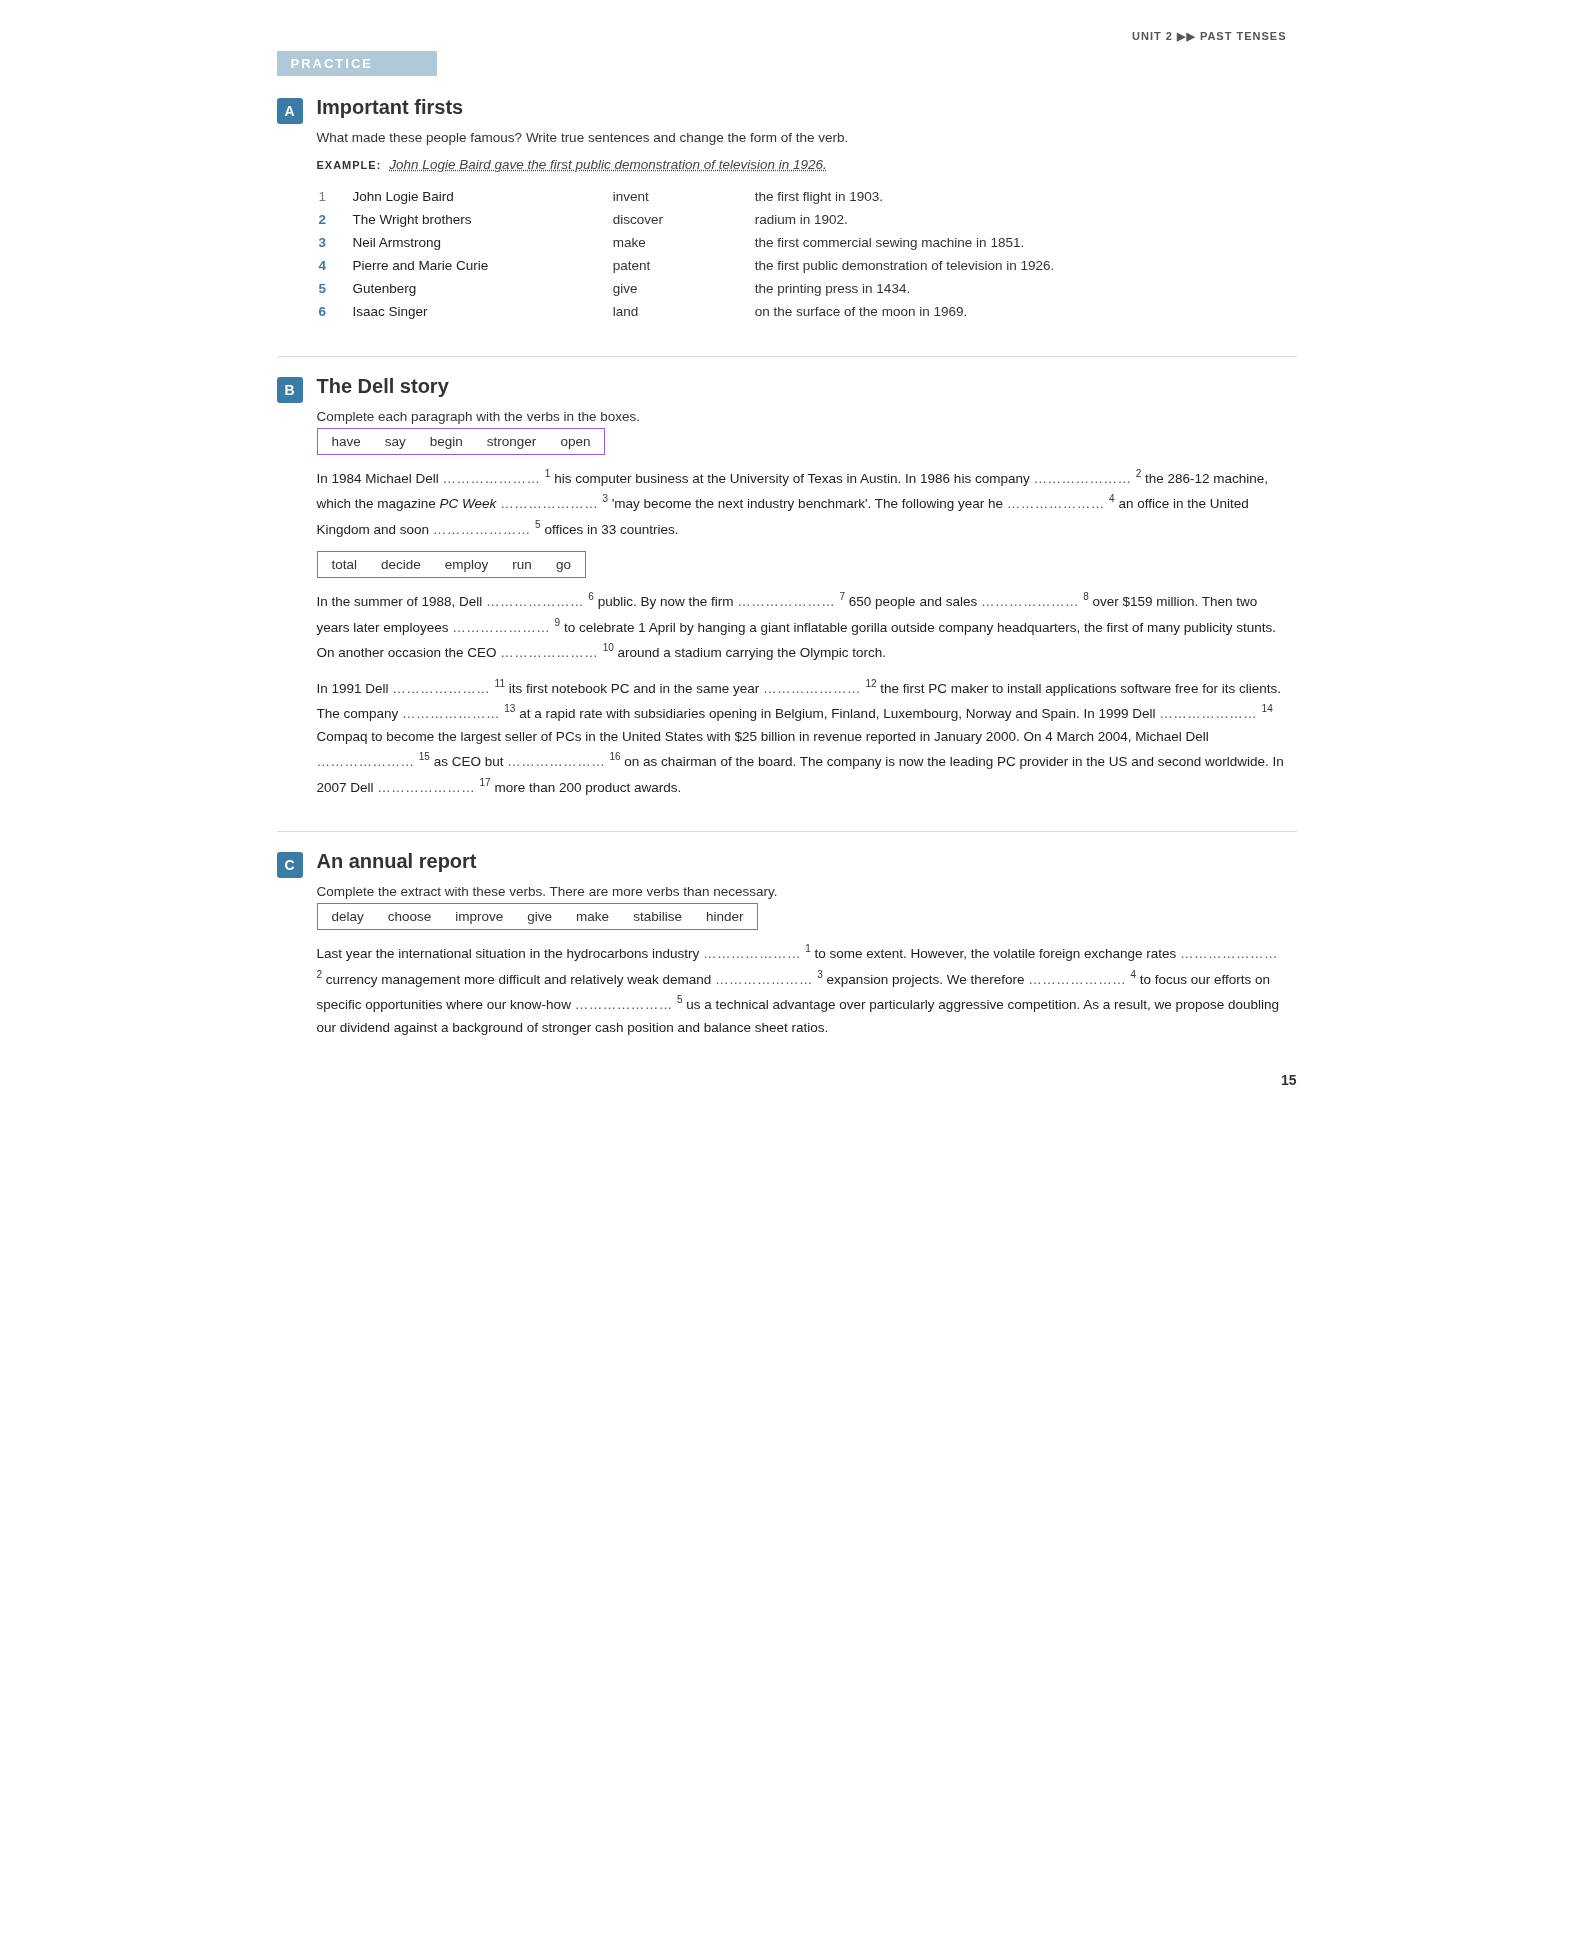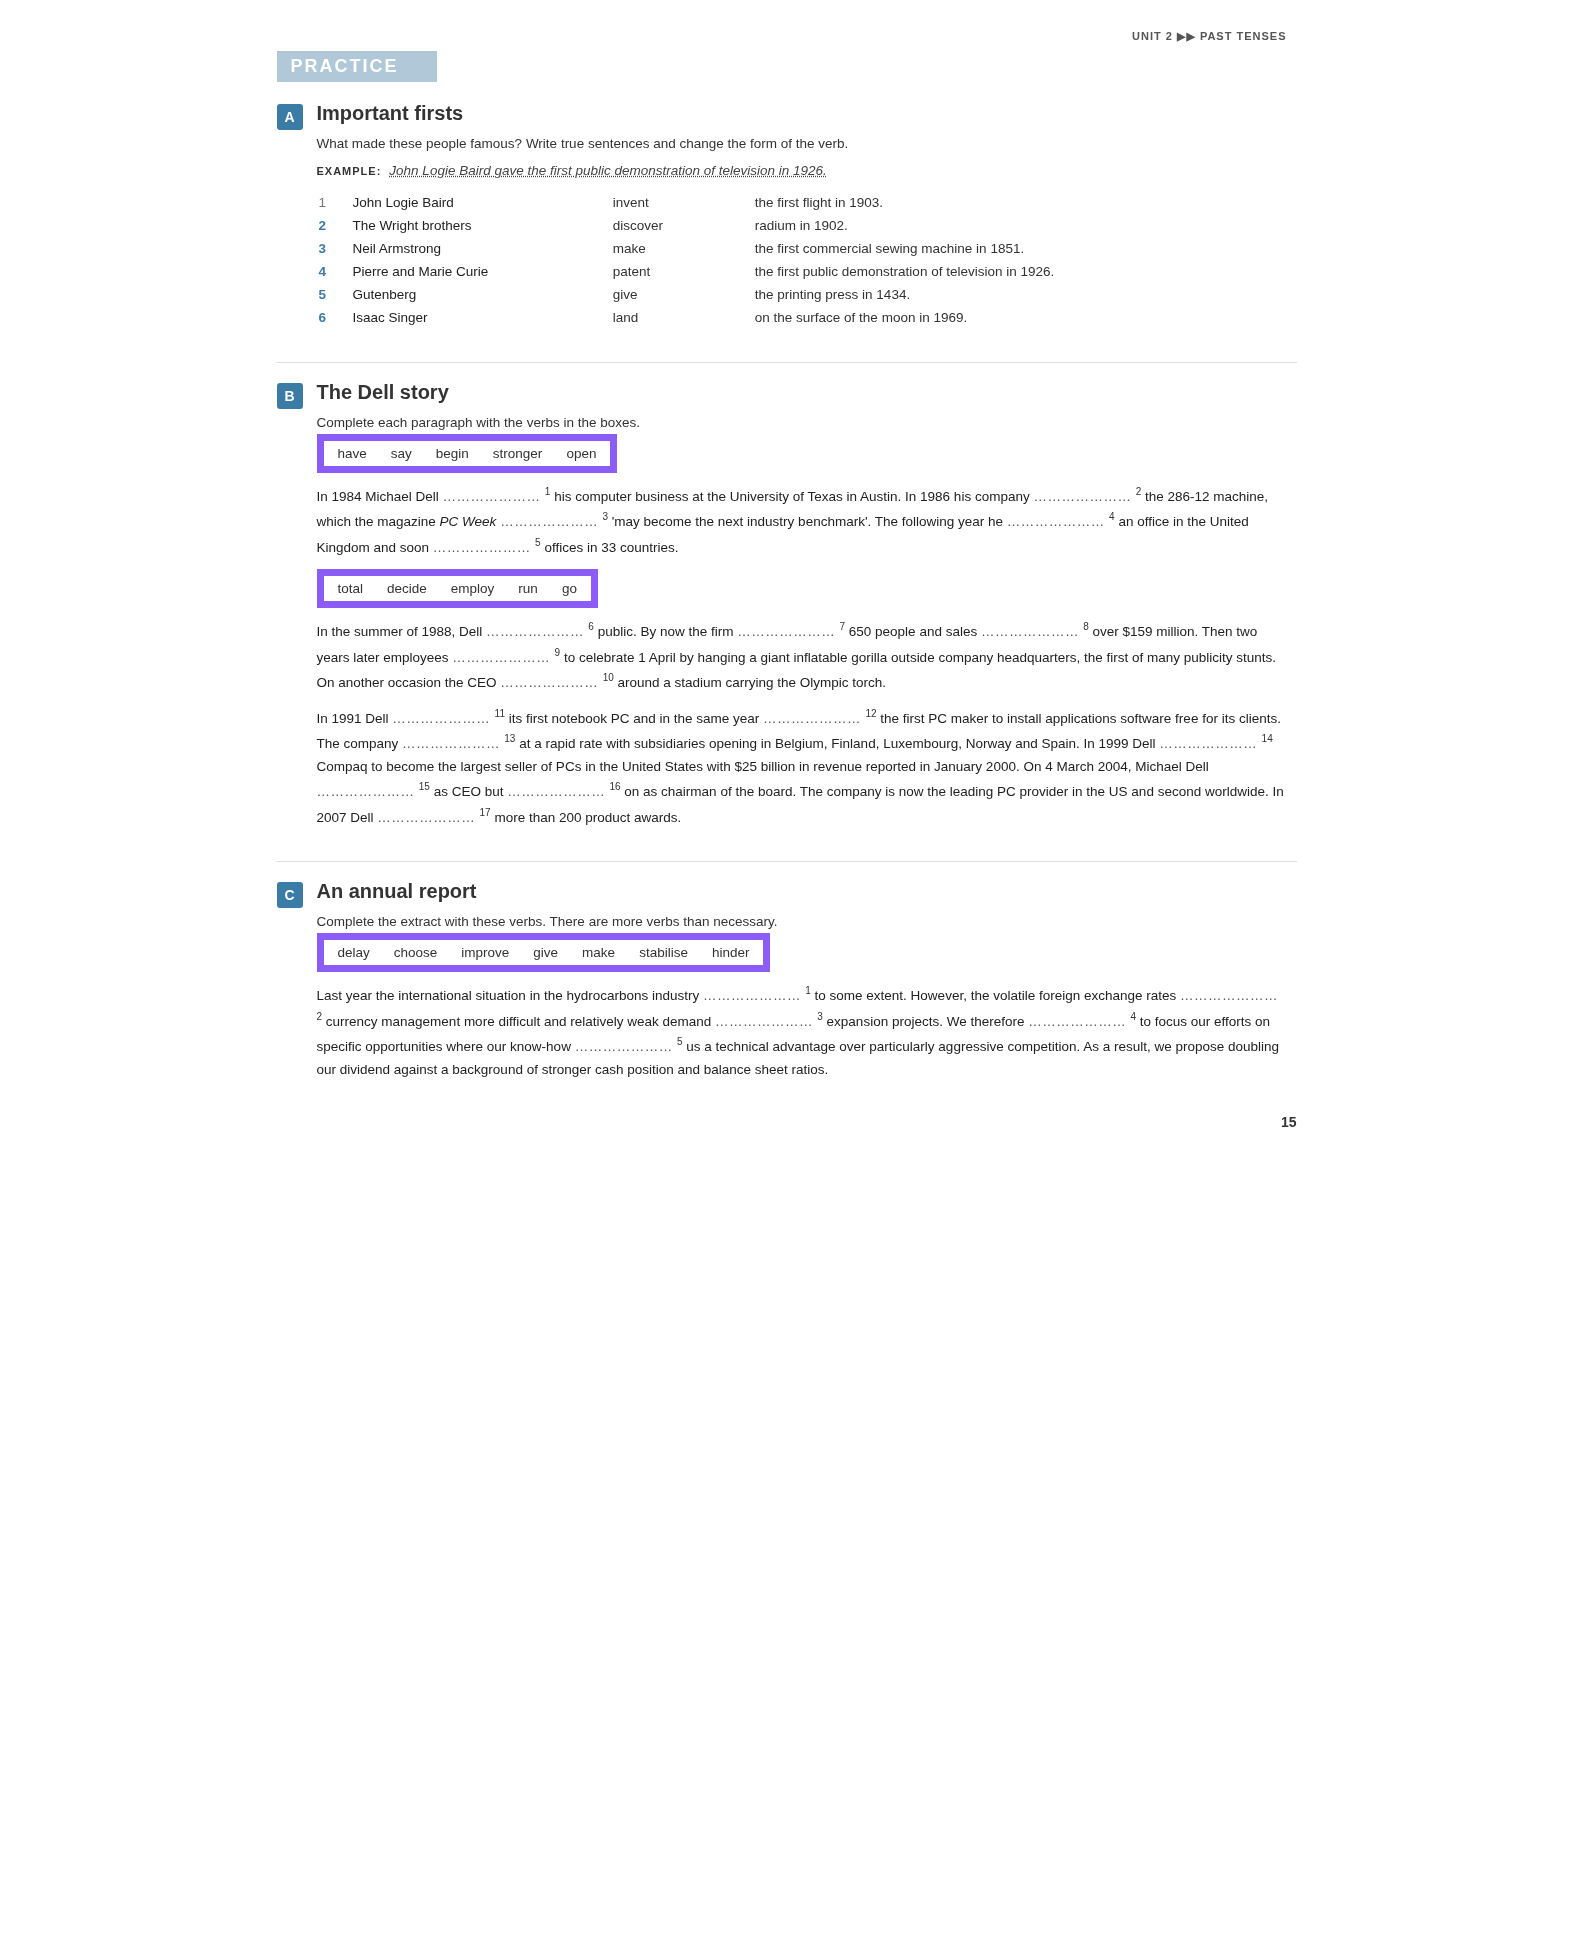--- a/index.html
+++ b/index.html
@@ -23,21 +23,21 @@
       font-weight: bold;
       letter-spacing: 1px;
       color: #555;
       margin-bottom: 8px;
       padding-right: 10px;
     }
     .practice-bar {
       background: #b0c8d8;
       color: #fff;
       font-weight: bold;
-      font-size: 18px;
+      font-size: 13px;
       letter-spacing: 2px;
       padding: 5px 14px;
       margin-bottom: 20px;
       display: inline-block;
       min-width: 160px;
     }
     .section {
       margin-bottom: 32px;
     }
     .section-label-row {
@@ -108,21 +108,21 @@
       padding-left: 0;
     }
     .items-table tr td.verb-col {
       width: 140px;
       color: #333;
     }
     .items-table tr td.desc-col {
       color: #333;
     }
     .word-box {
-      border: 7px solid #8b5cf6;
+      border: 1px solid #8b5cf6;
       display: inline-flex;
       gap: 24px;
       padding: 5px 14px;
       margin-left: 40px;
       margin-bottom: 10px;
       font-size: 13.5px;
       color: #333;
       background: #fff;
     }
     .paragraph-block {

